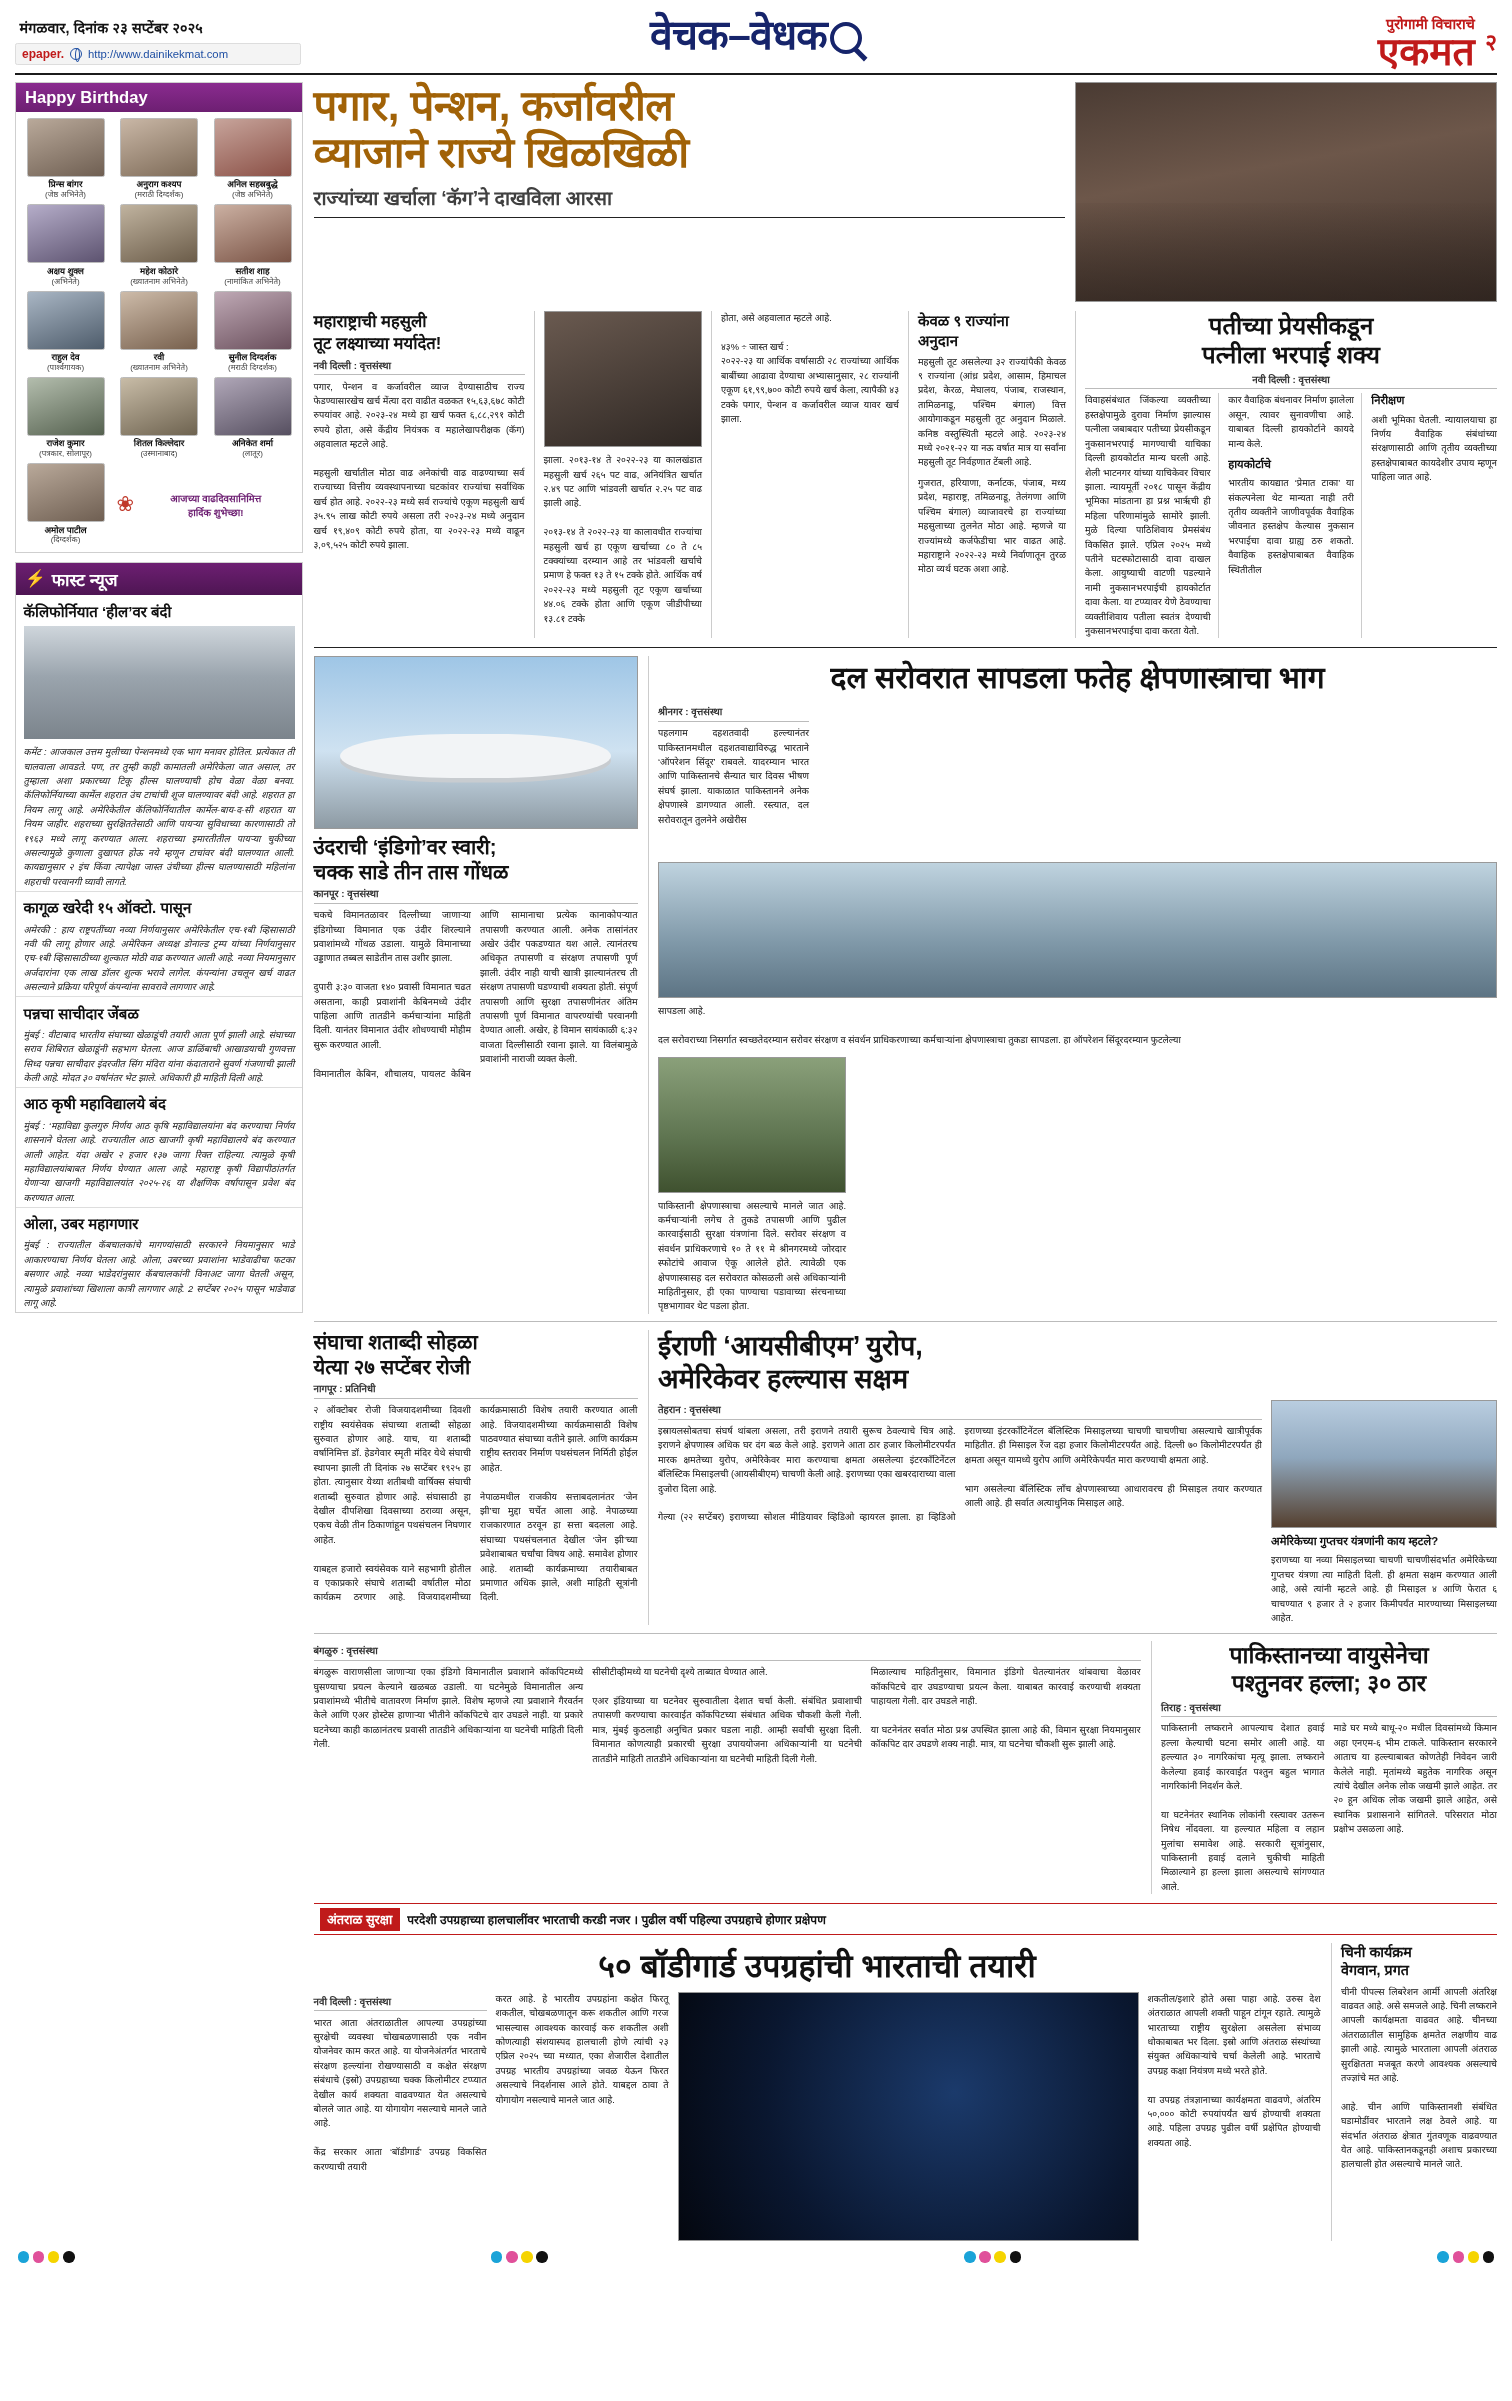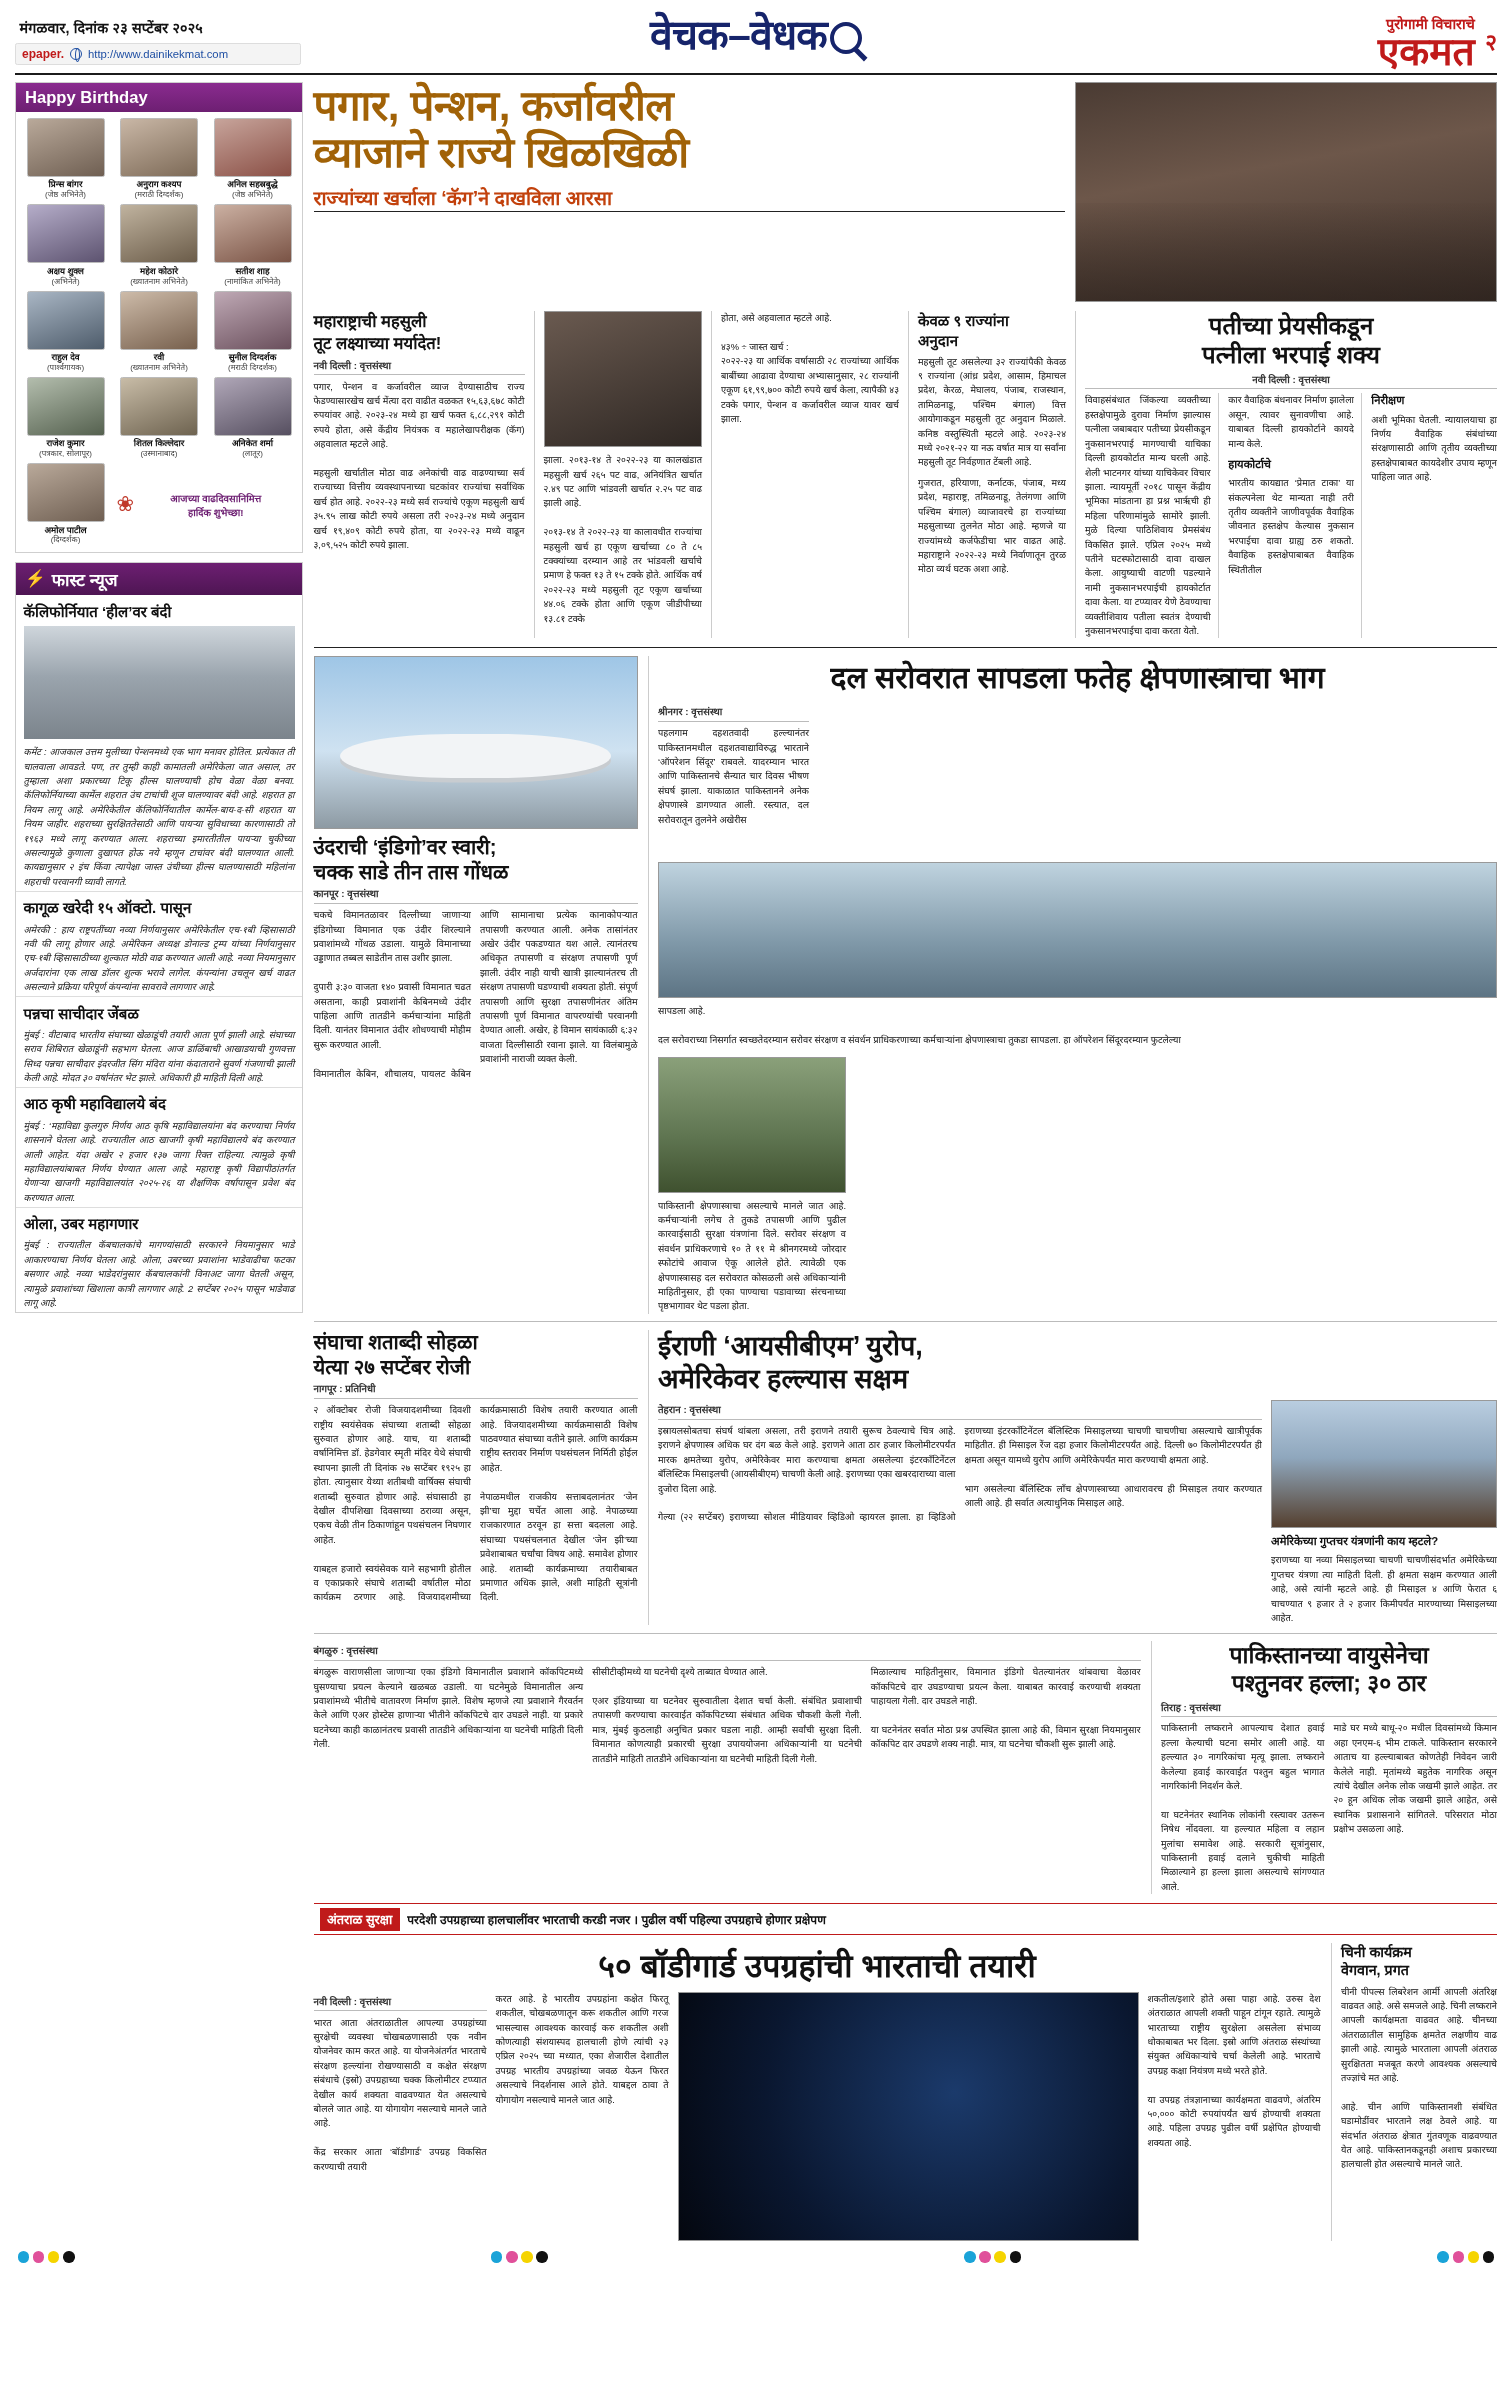--- a/index.html
+++ b/index.html
@@ -107,22 +107,22 @@
   .ln-photo.woman{background:linear-gradient(180deg,#cfd6dc 0%,#9aa4ad 45%,#7b848c 100%);}
   .ln-body { font-size:9.3px; line-height:1.55; text-align:justify; color:#1a1a1a;font-style:italic; }
 
   
   .top-row { display:flex; gap:10.5px; }
   .lead { flex:1; }
   .lead-hl {
     font-size:42px; font-weight:800; line-height:1.12; color:#a16207; letter-spacing:-0.4px;
   }
   .lead-sub {
-    margin-top:7.5px; font-size:19.6px; font-weight:700; color:#c2410c;
-    border-bottom:1.5px solid #222; 
+    margin-top:7.5px; font-size:19.6px; font-weight:700; color:#404040;
+    border-bottom:1.5px solid #222; padding-bottom:6px;
   }
   .top-photo {
     width:422px; flex:0 0 422px; height:220px;
     background:linear-gradient(170deg,#4a3b33 0%,#6d574a 40%,#3b2f29 100%);
     border:0.8px solid #999;
     position:relative; overflow:hidden;
   }
   .top-photo:after{
     content:""; position:absolute; left:0; right:0; bottom:0; height:45%;
     background:linear-gradient(180deg,rgba(80,60,50,.1),rgba(40,30,25,.55));

